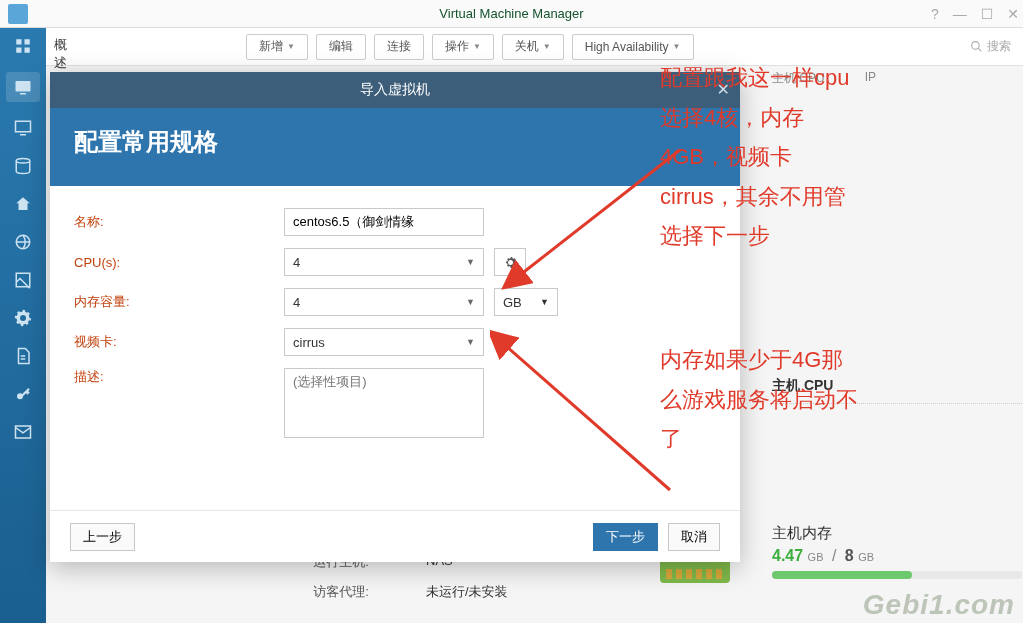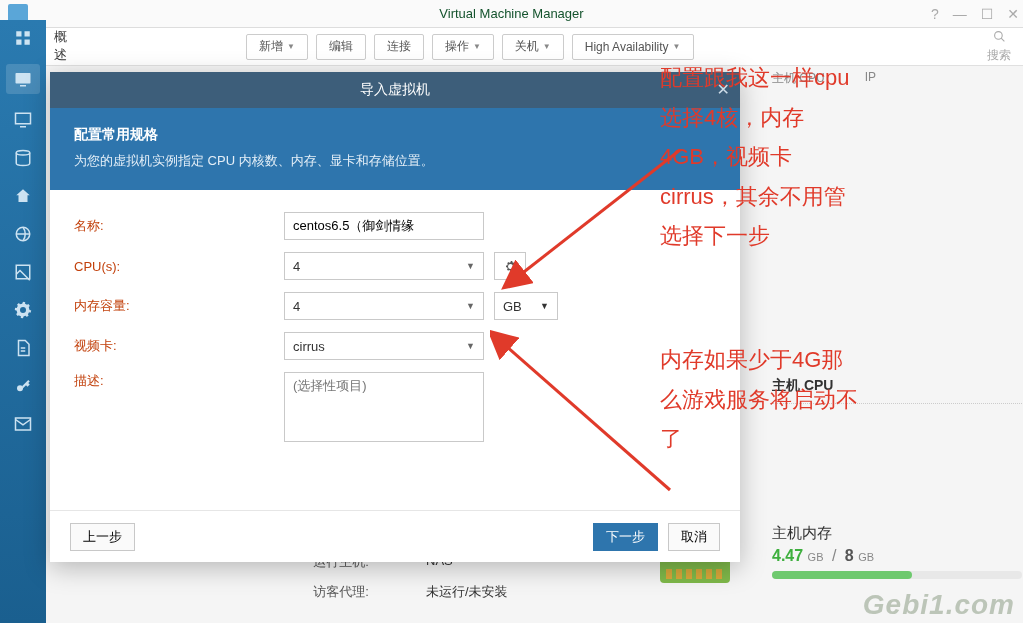--- a/index.html
+++ b/index.html
@@ -8,25 +8,25 @@
 
 .titlebar { height: 28px; background: #fafafa; display: flex; align-items: center; position: relative; border-bottom: 1px solid #ddd; }
 .titlebar .title { position: absolute; left: 50%; transform: translateX(-50%); color: #14532d; font-size: 13px; }
 .titlebar .icon-app { width: 20px; height: 20px; margin-left: 8px; background: #5aa6d8; border-radius: 2px; }
 .titlebar .winctrl { position: absolute; right: 4px; display: flex; gap: 14px; color: #aaa; font-size: 14px; }
 
 
 .toolbar { height: 38px; background: #fff; border-bottom: 1px solid #e0e0e0; display: flex; align-items: center; padding-left: 246px; gap: 8px; }
 .toolbar .btn { height: 26px; padding: 0 12px; border: 1px solid #ccc; background: #fff; border-radius: 2px; font-size: 12px; color: #555; display: flex; align-items: center; gap: 4px; cursor: pointer; }
 .toolbar .btn .caret { font-size: 8px; color: #888; }
-.toolbar .search { margin-left: auto; margin-right: 12px; display: flex; align-items: center; gap: 4px; color: #aaa; font-size: 12px; flex-direction: column; }
+.toolbar .search { margin-left: auto; margin-right: 12px; display: flex; align-items: center; gap: 4px; color: #aaa; font-size: 12px; }
 .toolbar .search svg { width: 13px; height: 13px; }
 
 
-.sidebar { position: absolute; left: 0; top: 20px; bottom: 0; width: 46px; background: linear-gradient(#2a7ab0, #1a5f8f); display: flex; flex-direction: column; align-items: center; padding-top: 6px; gap: 14px; }
+.sidebar { position: absolute; left: 0; top: 28px; bottom: 0; width: 46px; background: linear-gradient(#2a7ab0, #1a5f8f); display: flex; flex-direction: column; align-items: center; padding-top: 6px; gap: 14px; }
 .sidebar .tab-label { position: absolute; left: 54px; top: 8px; font-size: 13px; color: #333; }
 .sidebar .sicon { width: 24px; height: 24px; color: #cde3f2; display: flex; align-items: center; justify-content: center; }
 .sidebar .sicon.active { background: rgba(255,255,255,.15); border-radius: 3px; width: 34px; height: 30px; }
 .sidebar svg { width: 18px; height: 18px; }
 
 
 .rightpane { position: absolute; right: 1px; top: 70px; width: 250px; }
 .rightpane .header-row { color: #888; font-size: 12px; display: flex; gap: 40px; margin-bottom: 6px; }
 .rightpane .cpu-val { color: #555; font-size: 12px; margin-left: 4px; }
 .rightpane .section { margin-top: 290px; }
@@ -47,21 +47,21 @@
 .bottom-info .row .k { width: 170px; color: #555; }
 .bottom-info .row .v { color: #333; }
 .chip { position: absolute; left: 660px; bottom: 40px; width: 70px; height: 42px; background: #7fb94a; border-radius: 4px; }
 .chip::after { content: ""; position: absolute; left: 6px; right: 6px; bottom: 4px; height: 10px; background: repeating-linear-gradient(90deg,#d8a73a 0 6px,transparent 6px 10px); }
 
 
 .dialog { position: absolute; left: 50px; top: 72px; width: 690px; height: 490px; background: #fff; box-shadow: 0 6px 24px rgba(0,0,0,.25); }
 .dialog .dlg-title { height: 36px; background: #3d5e7a; color: #fff; display: flex; align-items: center; justify-content: center; font-size: 14px; position: relative; }
 .dialog .dlg-close { position: absolute; right: 10px; top: 8px; color: #cfdde8; font-size: 16px; cursor: pointer; }
 .dialog .dlg-header { background: #2e75ad; color: #fff; padding: 18px 24px 20px; }
-.dialog .dlg-header h2 { font-size: 14px; font-weight: bold; margin-bottom: 8px; }
+.dialog .dlg-header h2 { font-size: 24px; font-weight: bold; margin-bottom: 8px; }
 .dialog .dlg-header p { font-size: 13px; color: #e3eef7; }
 .dialog .dlg-body { padding: 22px 24px; }
 .form-row { display: flex; align-items: center; margin-bottom: 12px; }
 .form-row .lbl { width: 210px; font-size: 13px; color: #c2410c; }
 .form-row input[type=text], .form-row .select, .form-row textarea { height: 28px; border: 1px solid #c9c9c9; background: #fff; font-size: 13px; padding: 0 8px; }
 .form-row .name-input { width: 200px; }
 .form-row .select { width: 200px; display: flex; align-items: center; justify-content: space-between; cursor: pointer; }
 .form-row .select .caret { font-size: 9px; color: #666; }
 .form-row .gear-btn { width: 32px; height: 28px; border: 1px solid #c9c9c9; margin-left: 10px; display: flex; align-items: center; justify-content: center; cursor: pointer; }
 .form-row .gear-btn svg { width: 15px; height: 15px; color: #555; }
@@ -229,21 +229,20 @@
 </div>
 <div class="chip"></div>
 
 <div class="dialog">
   <div class="dlg-title">
     <span>导入虚拟机</span>
     <span class="dlg-close">✕</span>
   </div>
   <div class="dlg-header">
     <h2>配置常用规格</h2>
-    <p>为您的虚拟机实例指定 CPU 内核数、内存、显卡和存储位置。</p>
   </div>
   <div class="dlg-body">
     <div class="form-row">
       <span class="lbl">名称:</span>
       <input type="text" class="name-input" value="centos6.5（御剑情缘" style="">
     </div>
     <div class="form-row">
       <span class="lbl">CPU(s):</span>
       <div class="select">
           <span>4</span>

